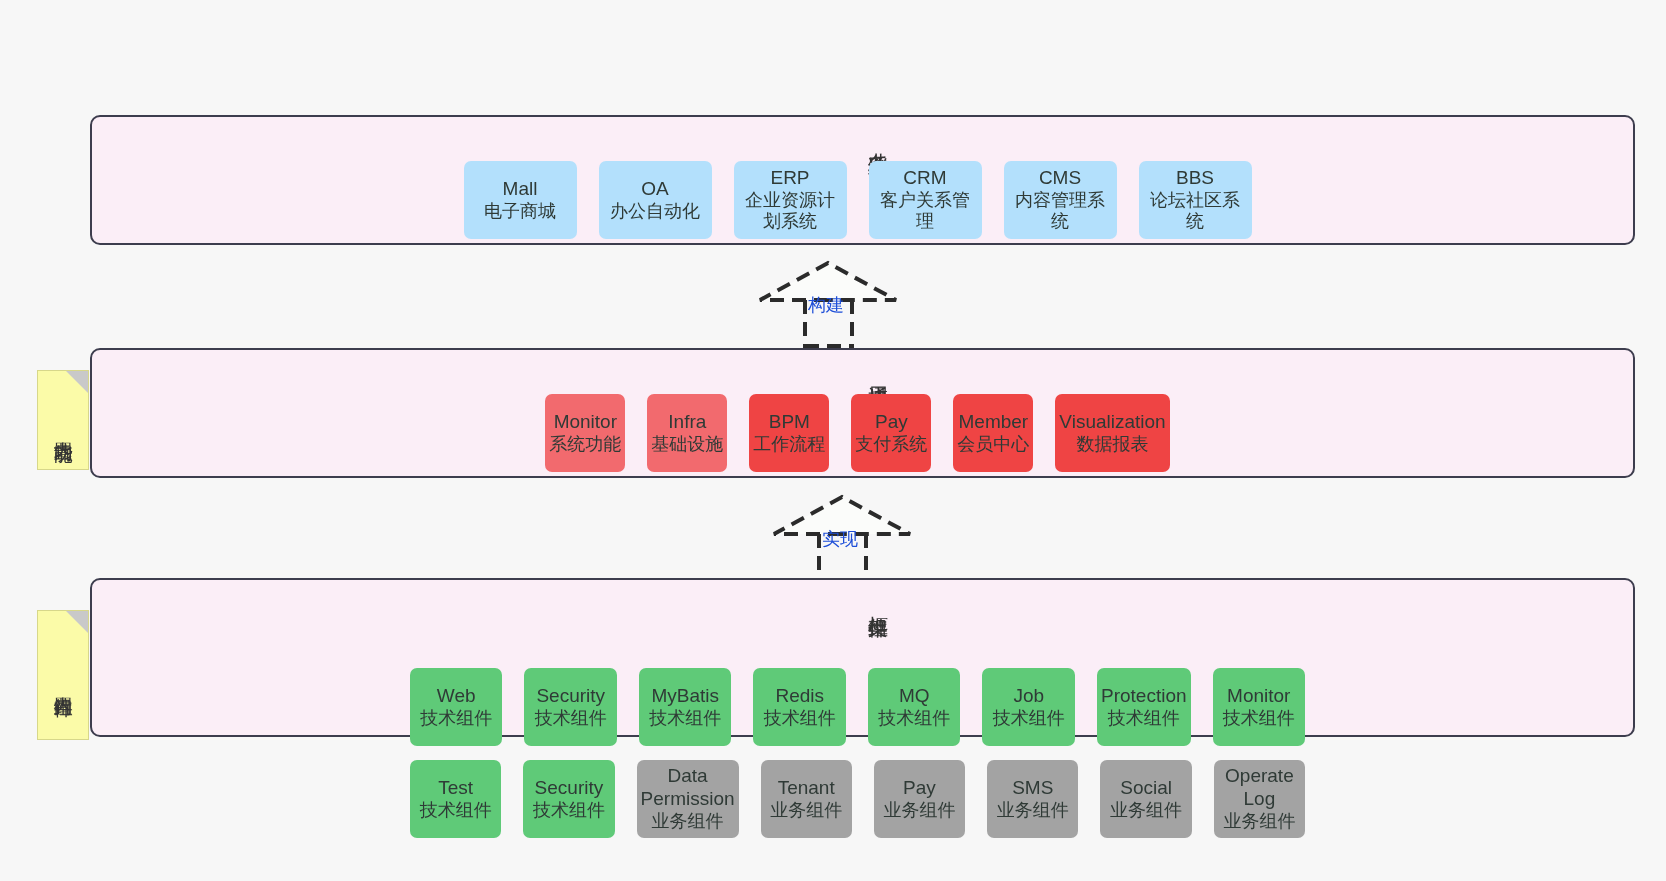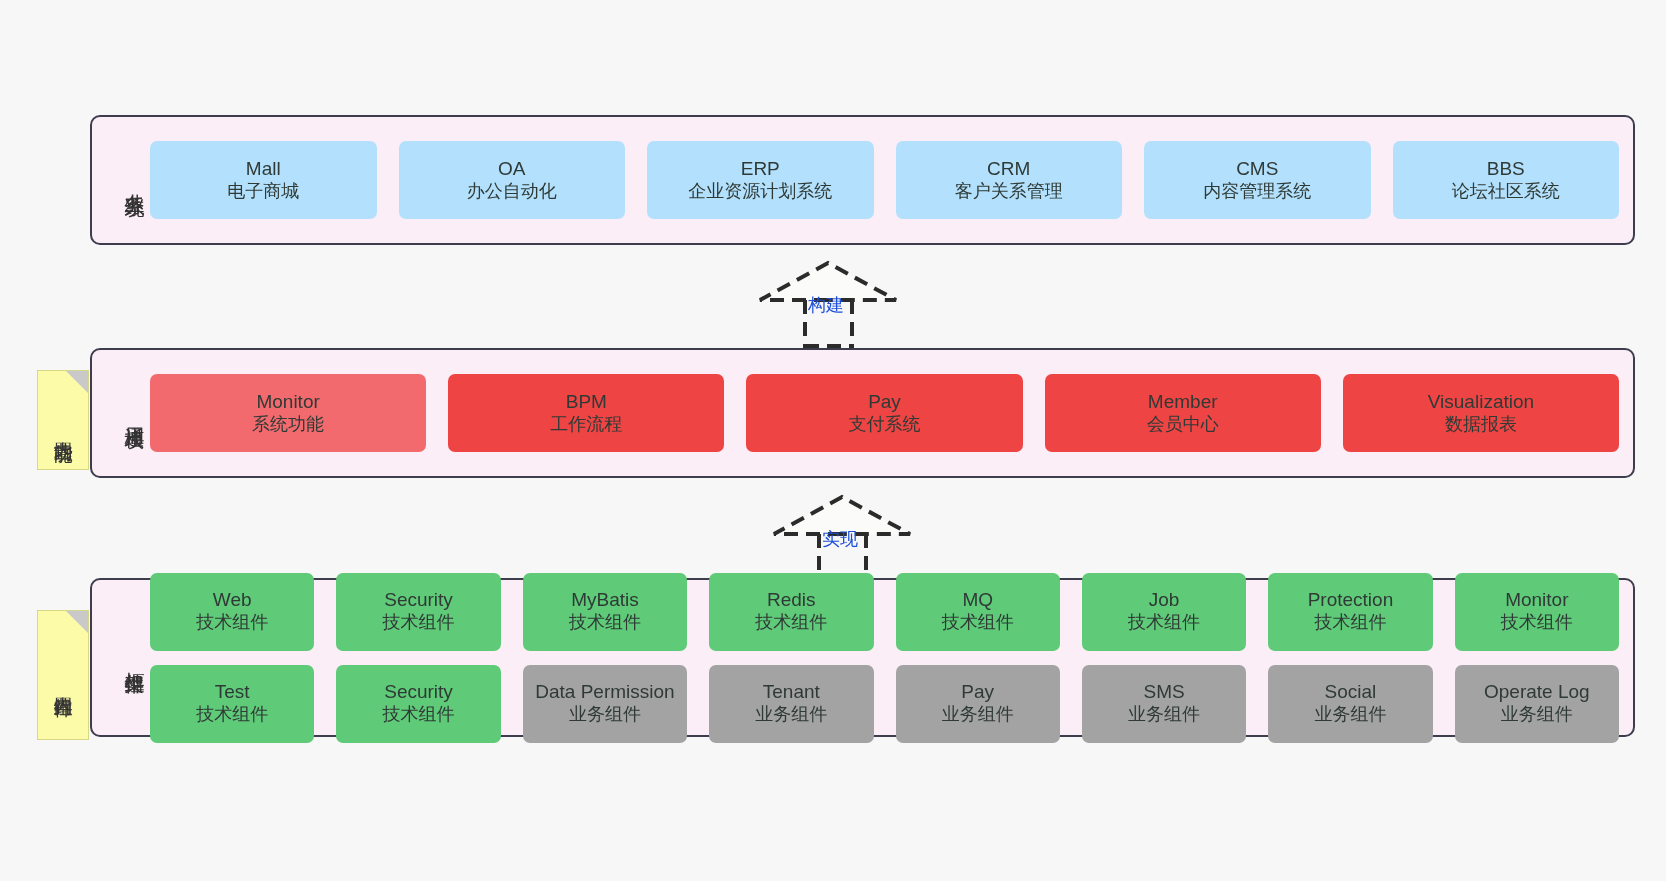--- a/index.html
+++ b/index.html
@@ -18,20 +18,21 @@
 
   
   .layer {
     position: absolute;
     background: #fbeef7;
     border: 2px solid #3d3d4e;
     border-radius: 10px;
     box-sizing: border-box;
     display: flex;
     align-items: center;
+    flex-direction: column;
   }
   .layer-title {
     width: 44px;
     flex: 0 0 44px;
     margin-left: 10px;
     font-size: 20px;
     line-height: 1.18;
     color: #333;
     text-align: center;
     writing-mode: vertical-rl;
@@ -167,20 +168,24 @@
 </div>
 
 <div class="layer" id="layer-common" style="left:90px; top:348px; width:1545px; height:130px;">
   <div class="layer-title">通用模块</div>
   <div class="layer-body">
     <div class="row" id="row-1-0">
         <div class="card red">
           <div class="t1">Monitor</div>
           <div class="t2">系统功能</div>
         </div>
+        <div class="card red">
+          <div class="t1">Infra</div>
+          <div class="t2">基础设施</div>
+        </div>
         <div class="card pink">
           <div class="t1">BPM</div>
           <div class="t2">工作流程</div>
         </div>
         <div class="card pink">
           <div class="t1">Pay</div>
           <div class="t2">支付系统</div>
         </div>
         <div class="card pink">
           <div class="t1">Member</div>
@@ -202,21 +207,21 @@
     <line x1="45" y1="88" x2="92" y2="88" stroke="#2b2b2b" stroke-width="4" stroke-dasharray="14,8"></line>
   </svg>
   <div class="arrow-label" style="left:48px; top:35px;">实现</div>
 </div>
 
 <div class="note" style="left:37px; top:610px; width:52px; height:130px;">
   <span class="fold"></span>
   <span>内置组件</span>
 </div>
 
-<div class="layer" id="layer-framework" style="left:90px; top:578px; width:1545px; height:159px;">
+<div class="layer" id="layer-framework" style="left:90px; top:578px; width:1545px; height:159px;gap:44px;">
   <div class="layer-title">框架组件</div>
   <div class="layer-body">
     <div class="row" id="row-2-0">
         <div class="card green">
           <div class="t1">Web</div>
           <div class="t2">技术组件</div>
         </div>
         <div class="card green">
           <div class="t1">Security</div>
           <div class="t2">技术组件</div>

